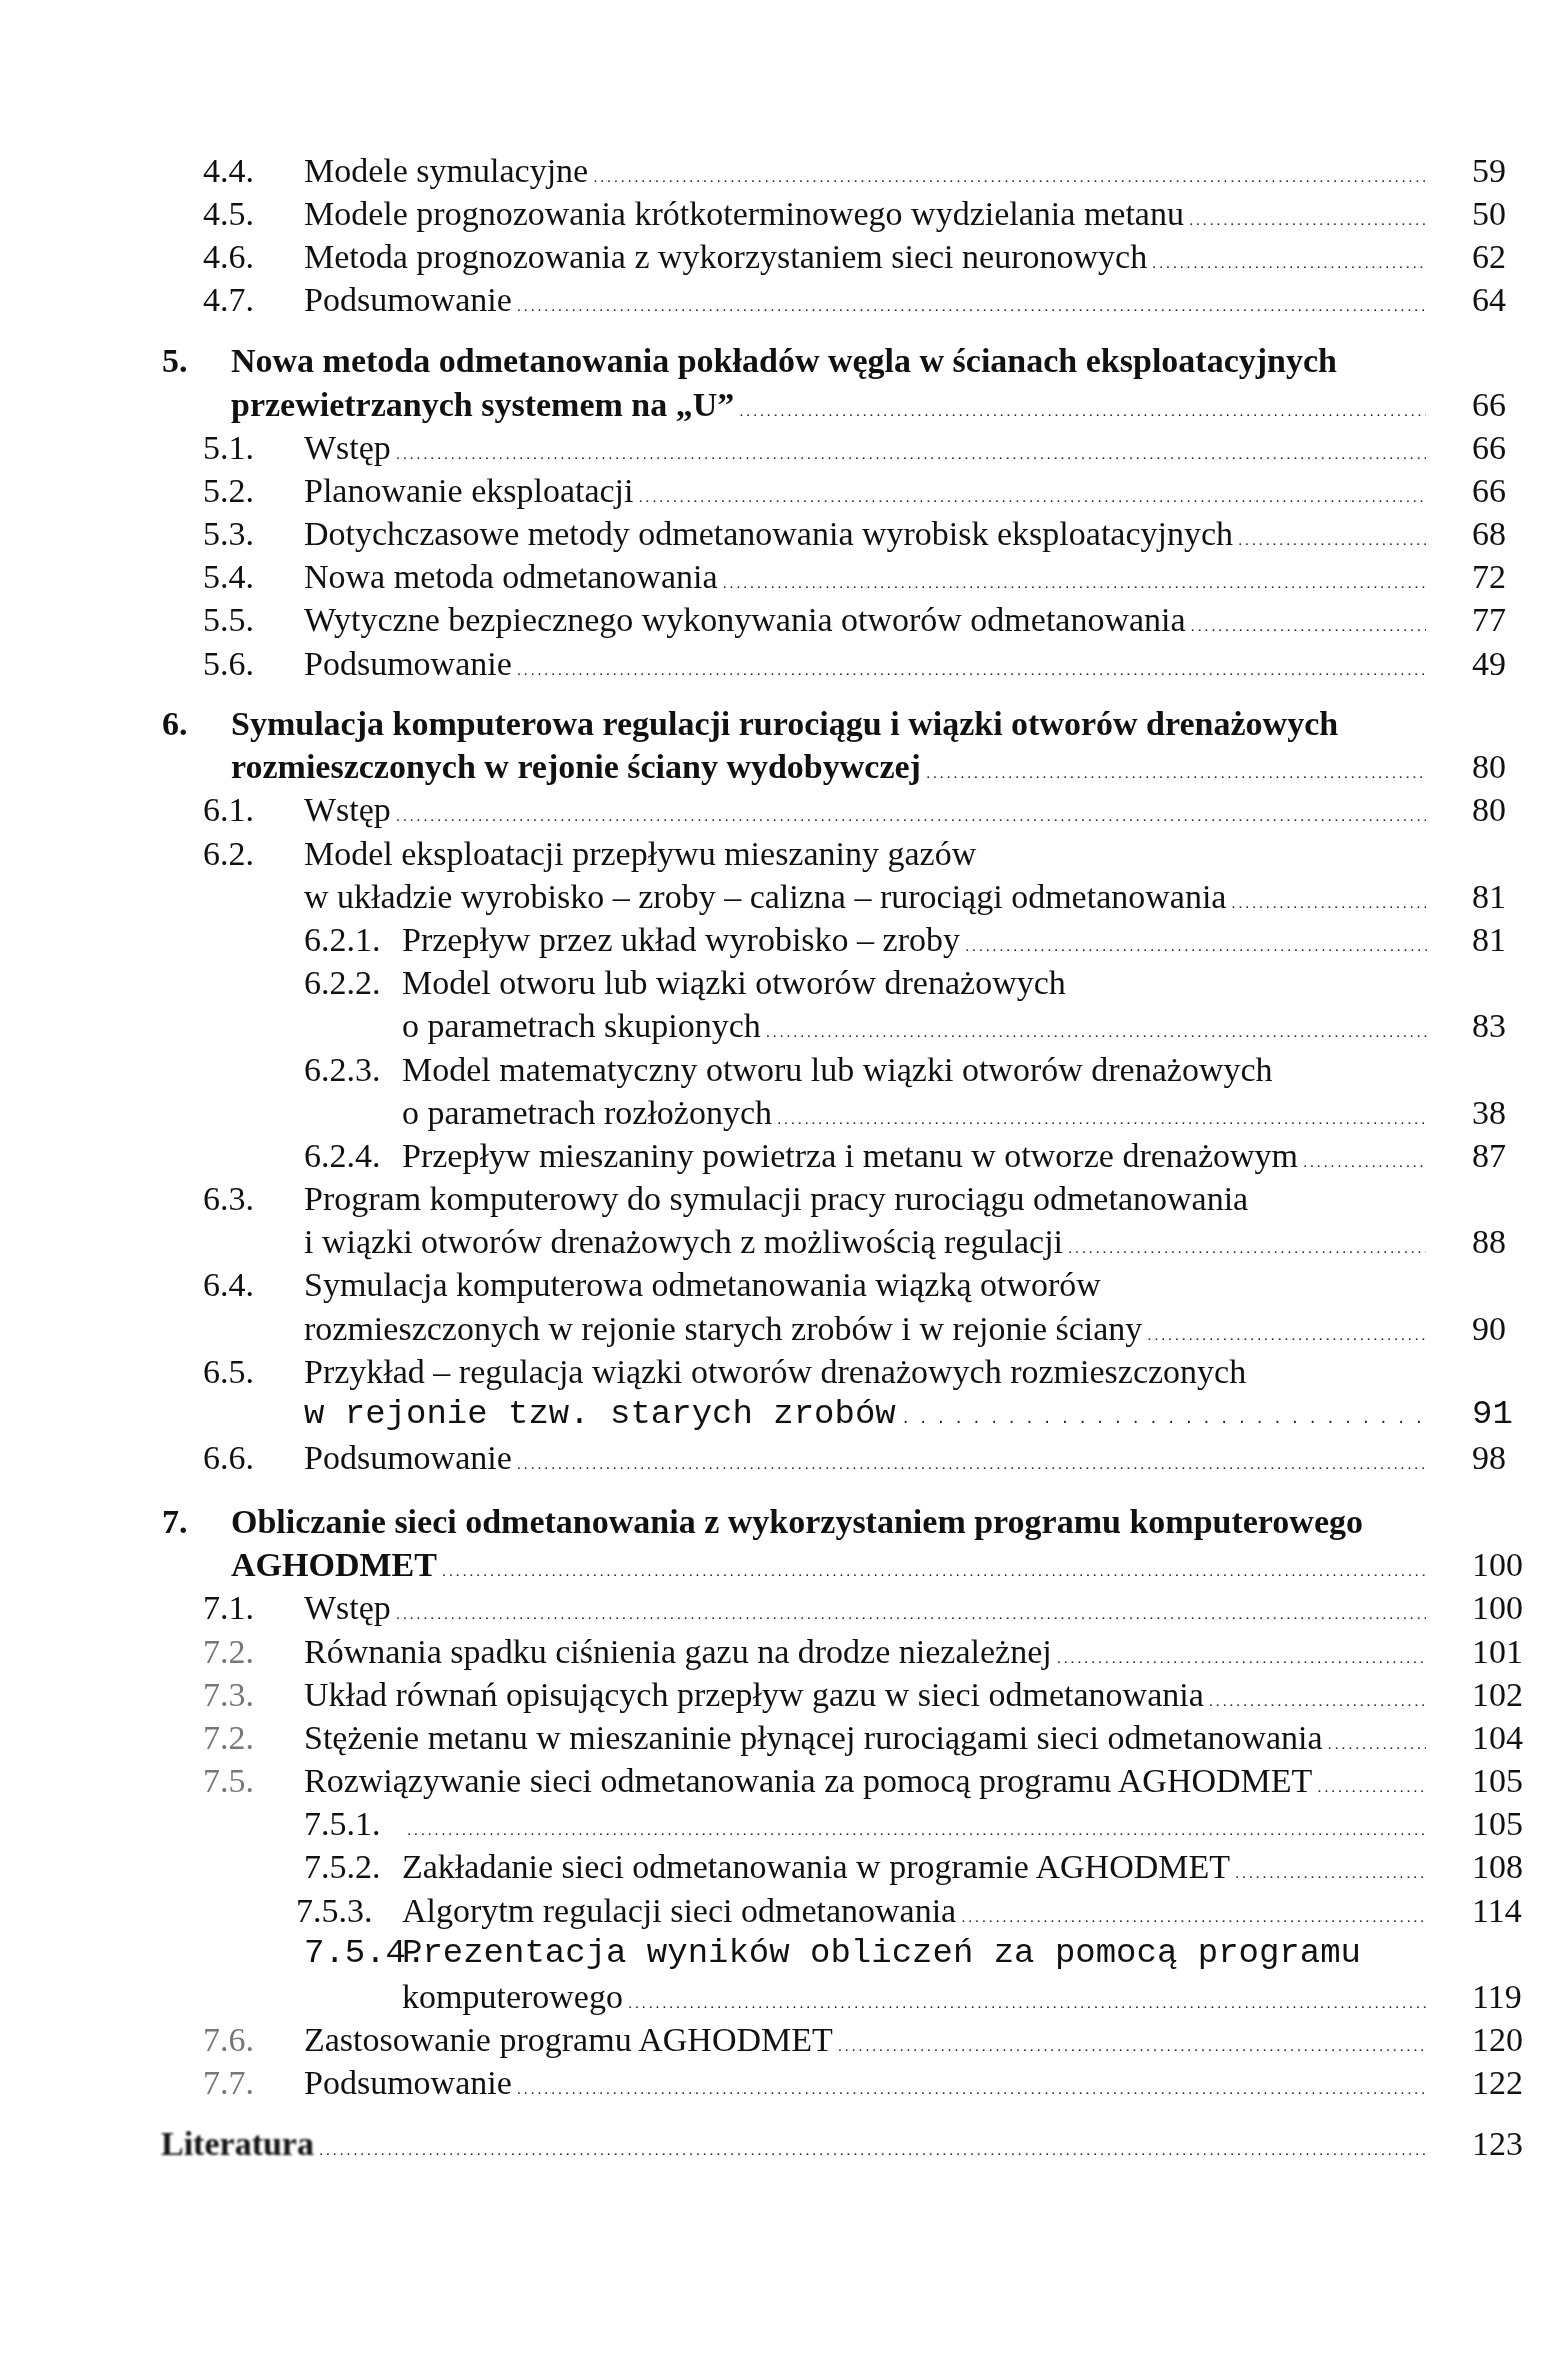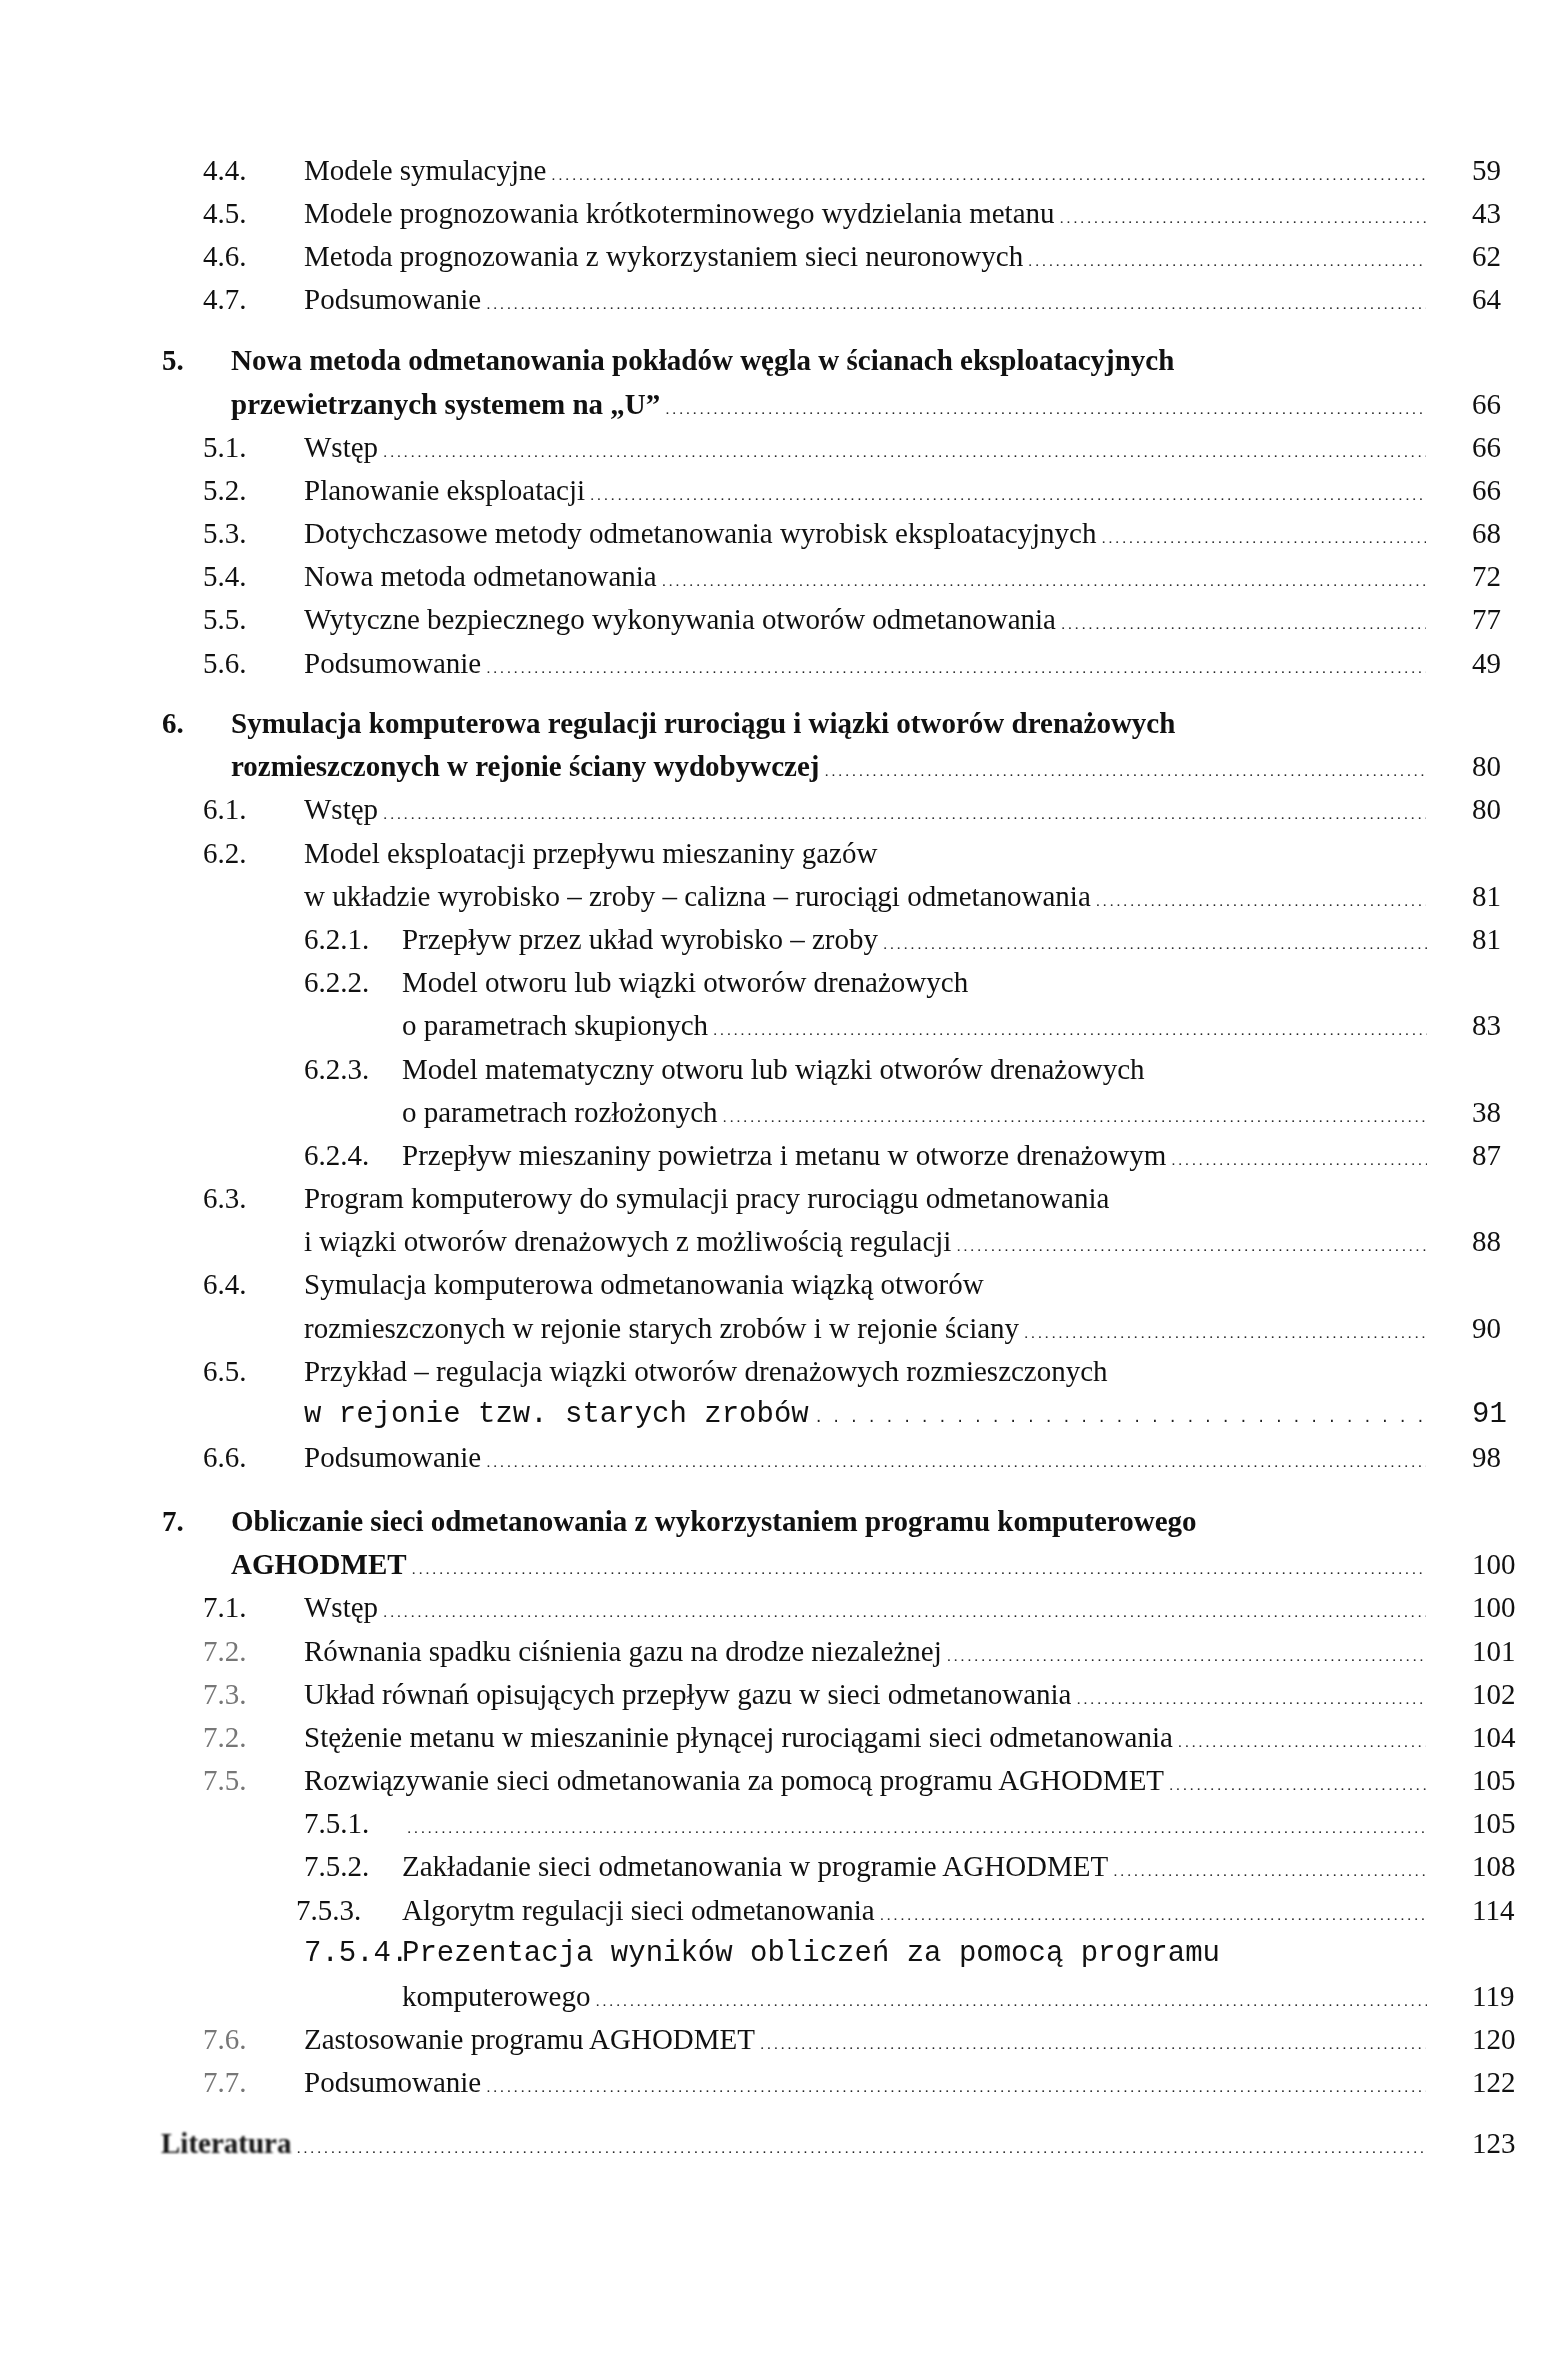--- a/index.html
+++ b/index.html
@@ -4,21 +4,21 @@
 <style>
   html, body { margin:0; padding:0; background:#ffffff; }
   body {
     width:1551px; height:2377px; position:relative; overflow:hidden;
     font-family:"Liberation Serif", "DejaVu Serif", serif;
     color:#111111;
   }
   #toc { position:absolute; left:0; top:0; width:1551px; }
   .row {
     position:absolute; left:0; width:1551px; height:43px;
-    font-size:29px; line-height:43px; white-space:nowrap;
+    font-size:34px; line-height:43px; white-space:nowrap;
   }
   .num { position:absolute; top:0; }
   .text-line { position:absolute; top:0; display:flex; align-items:baseline; }
   .lead {
     flex:1 1 auto; overflow:hidden; margin:0 3.5px 0 5.2px;
     letter-spacing:1.7px; color:#222;
   }
   .lead::before {
     content:". . . . . . . . . . . . . . . . . . . . . . . . . . . . . . . . . . . . . . . . . . . . . . . . . . . . . . . . . . . . . . . . . . . . . . . . . . . . . . . . . . . . . . . . . . . . . . . . . . . . . . . . . . . . . . . . . . . . . . . . . . . . . . . . . . . . . . . . . . . . . . . . . . . . . . . . . . . . . . . . . . . . . . . . . .";
     font-size:15.5px; letter-spacing:0px; word-spacing:-0.9px;
@@ -39,21 +39,21 @@
         <span class="lead"></span>
       </span>
       <span class="page">59</span>
     </div>
     <div class="row" style="top: 192px;">
       <span class="num" style="left: 203px;">4.5.</span>
       <span class="text-line" style="left: 304px; width: 1125px;">
         <span class="">Modele prognozowania krótkoterminowego wydzielania metanu</span>
         <span class="lead"></span>
       </span>
-      <span class="page">43</span>
+      <span class="page">50</span>
     </div>
     <div class="row" style="top: 235px;">
       <span class="num" style="left: 203px;">4.6.</span>
       <span class="text-line" style="left: 304px; width: 1125px;">
         <span class="">Metoda prognozowania z wykorzystaniem sieci neuronowych</span>
         <span class="lead"></span>
       </span>
       <span class="page">62</span>
     </div>
     <div class="row" style="top: 278px;">

